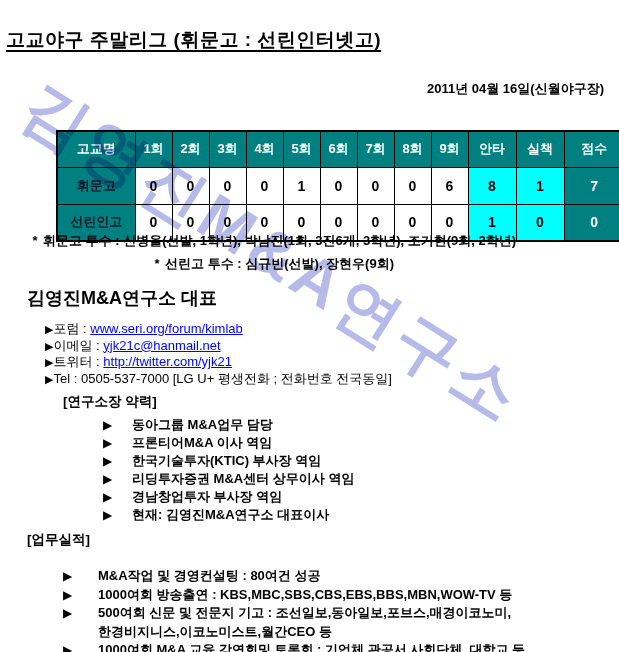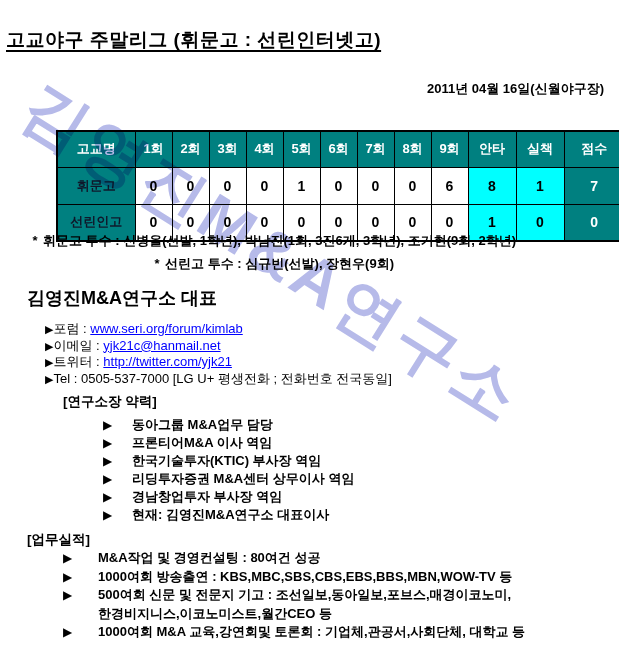--- a/index.html
+++ b/index.html
@@ -32,21 +32,21 @@
   .contact-heading { font-size:18px; font-weight:bold; line-height:17px; margin-bottom:14px; }
   .contact-line { margin-left:18px; font-size:13px; line-height:16.5px; white-space:nowrap; }
   .contact-line .bullet { font-size:11px; }
   a.link { color:var(--link); text-decoration:underline; cursor:pointer; }
 
   .section { position:absolute; left:27px; }
   .career { top:393px; }
   .achievements { top:531px; }
   .section-heading { font-size:13.5px; font-weight:bold; line-height:17px; }
   .career .section-heading { margin-bottom:6px;padding-left:36px; }
-  .achievements .section-heading { margin-bottom:1px; }
+  .achievements .section-heading { margin-bottom:19px; }
   .item { font-size:13px; font-weight:bold; white-space:nowrap; }
   .career .item { margin-left:76px; line-height:18px; }
   .career .item .bullet { display:inline-block; width:29px; font-size:12px; }
   .achievements .item { margin-left:36px; line-height:17.6px; }
   .achievements .item .bullet { display:inline-block; width:35px; font-size:12px; }
   .item.cont .bullet { visibility:hidden; }
 
   .watermark { position:absolute; top:64px; left:52px; z-index:50; pointer-events:none;
                font-size:64px; font-weight:bold; letter-spacing:5px; white-space:nowrap;
                color:var(--watermark); mix-blend-mode:multiply;

